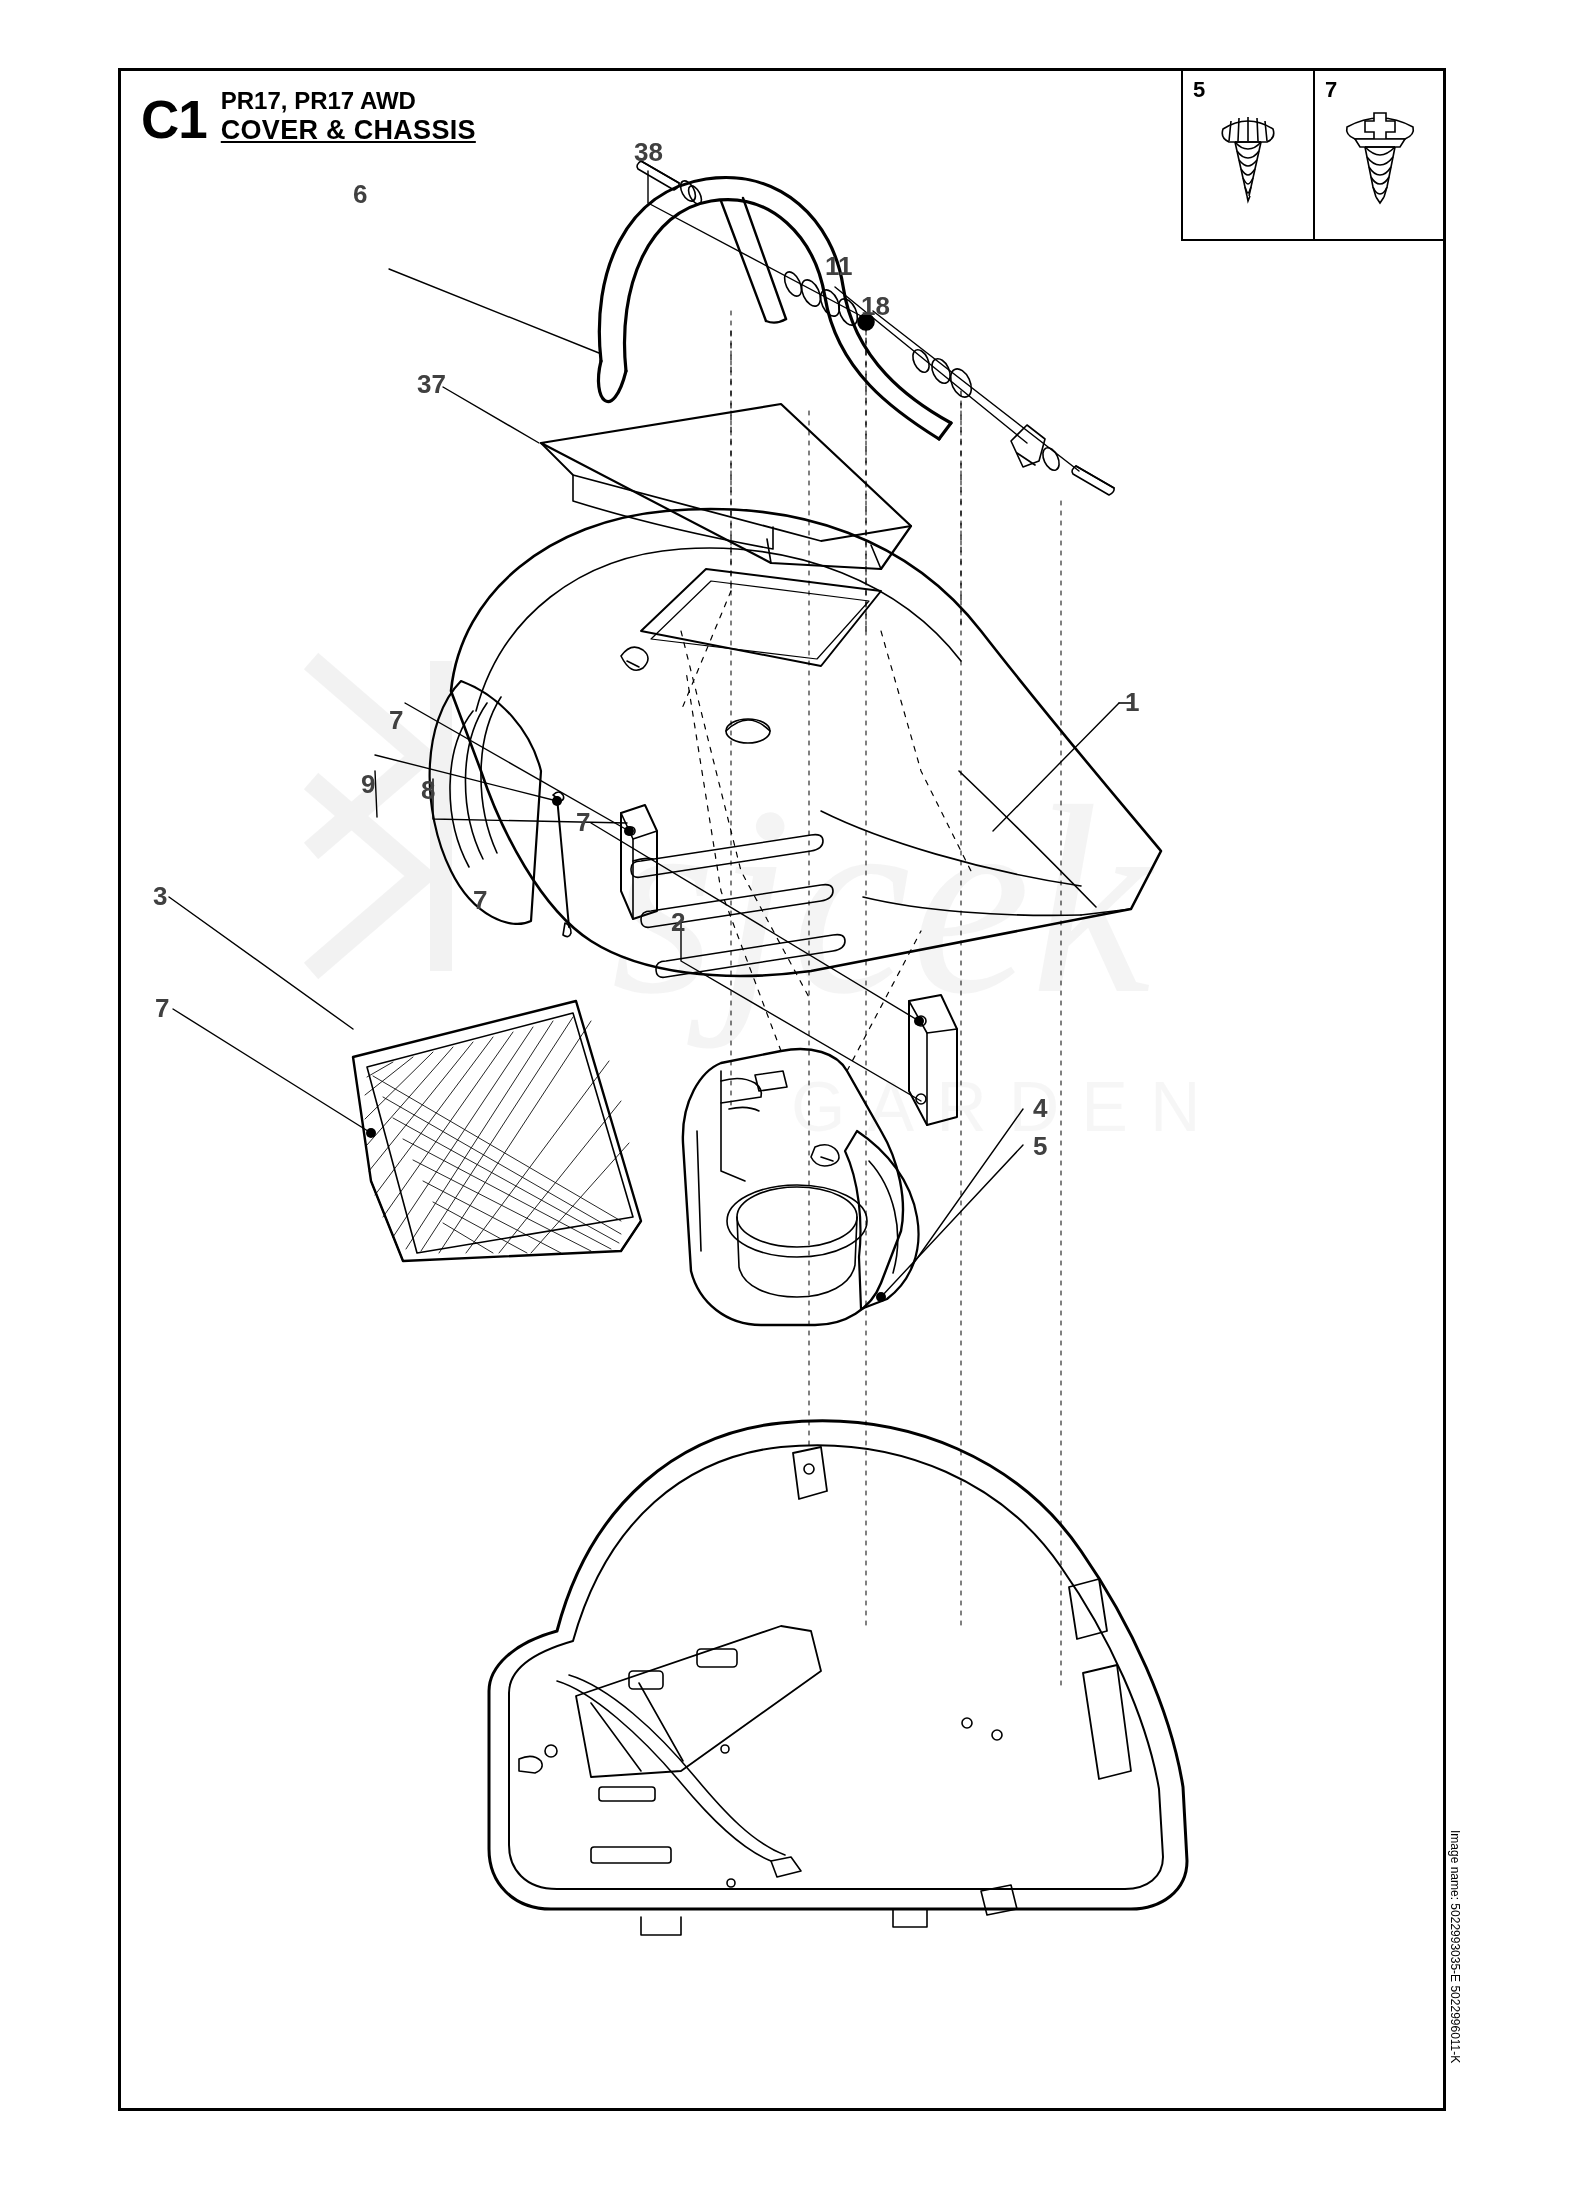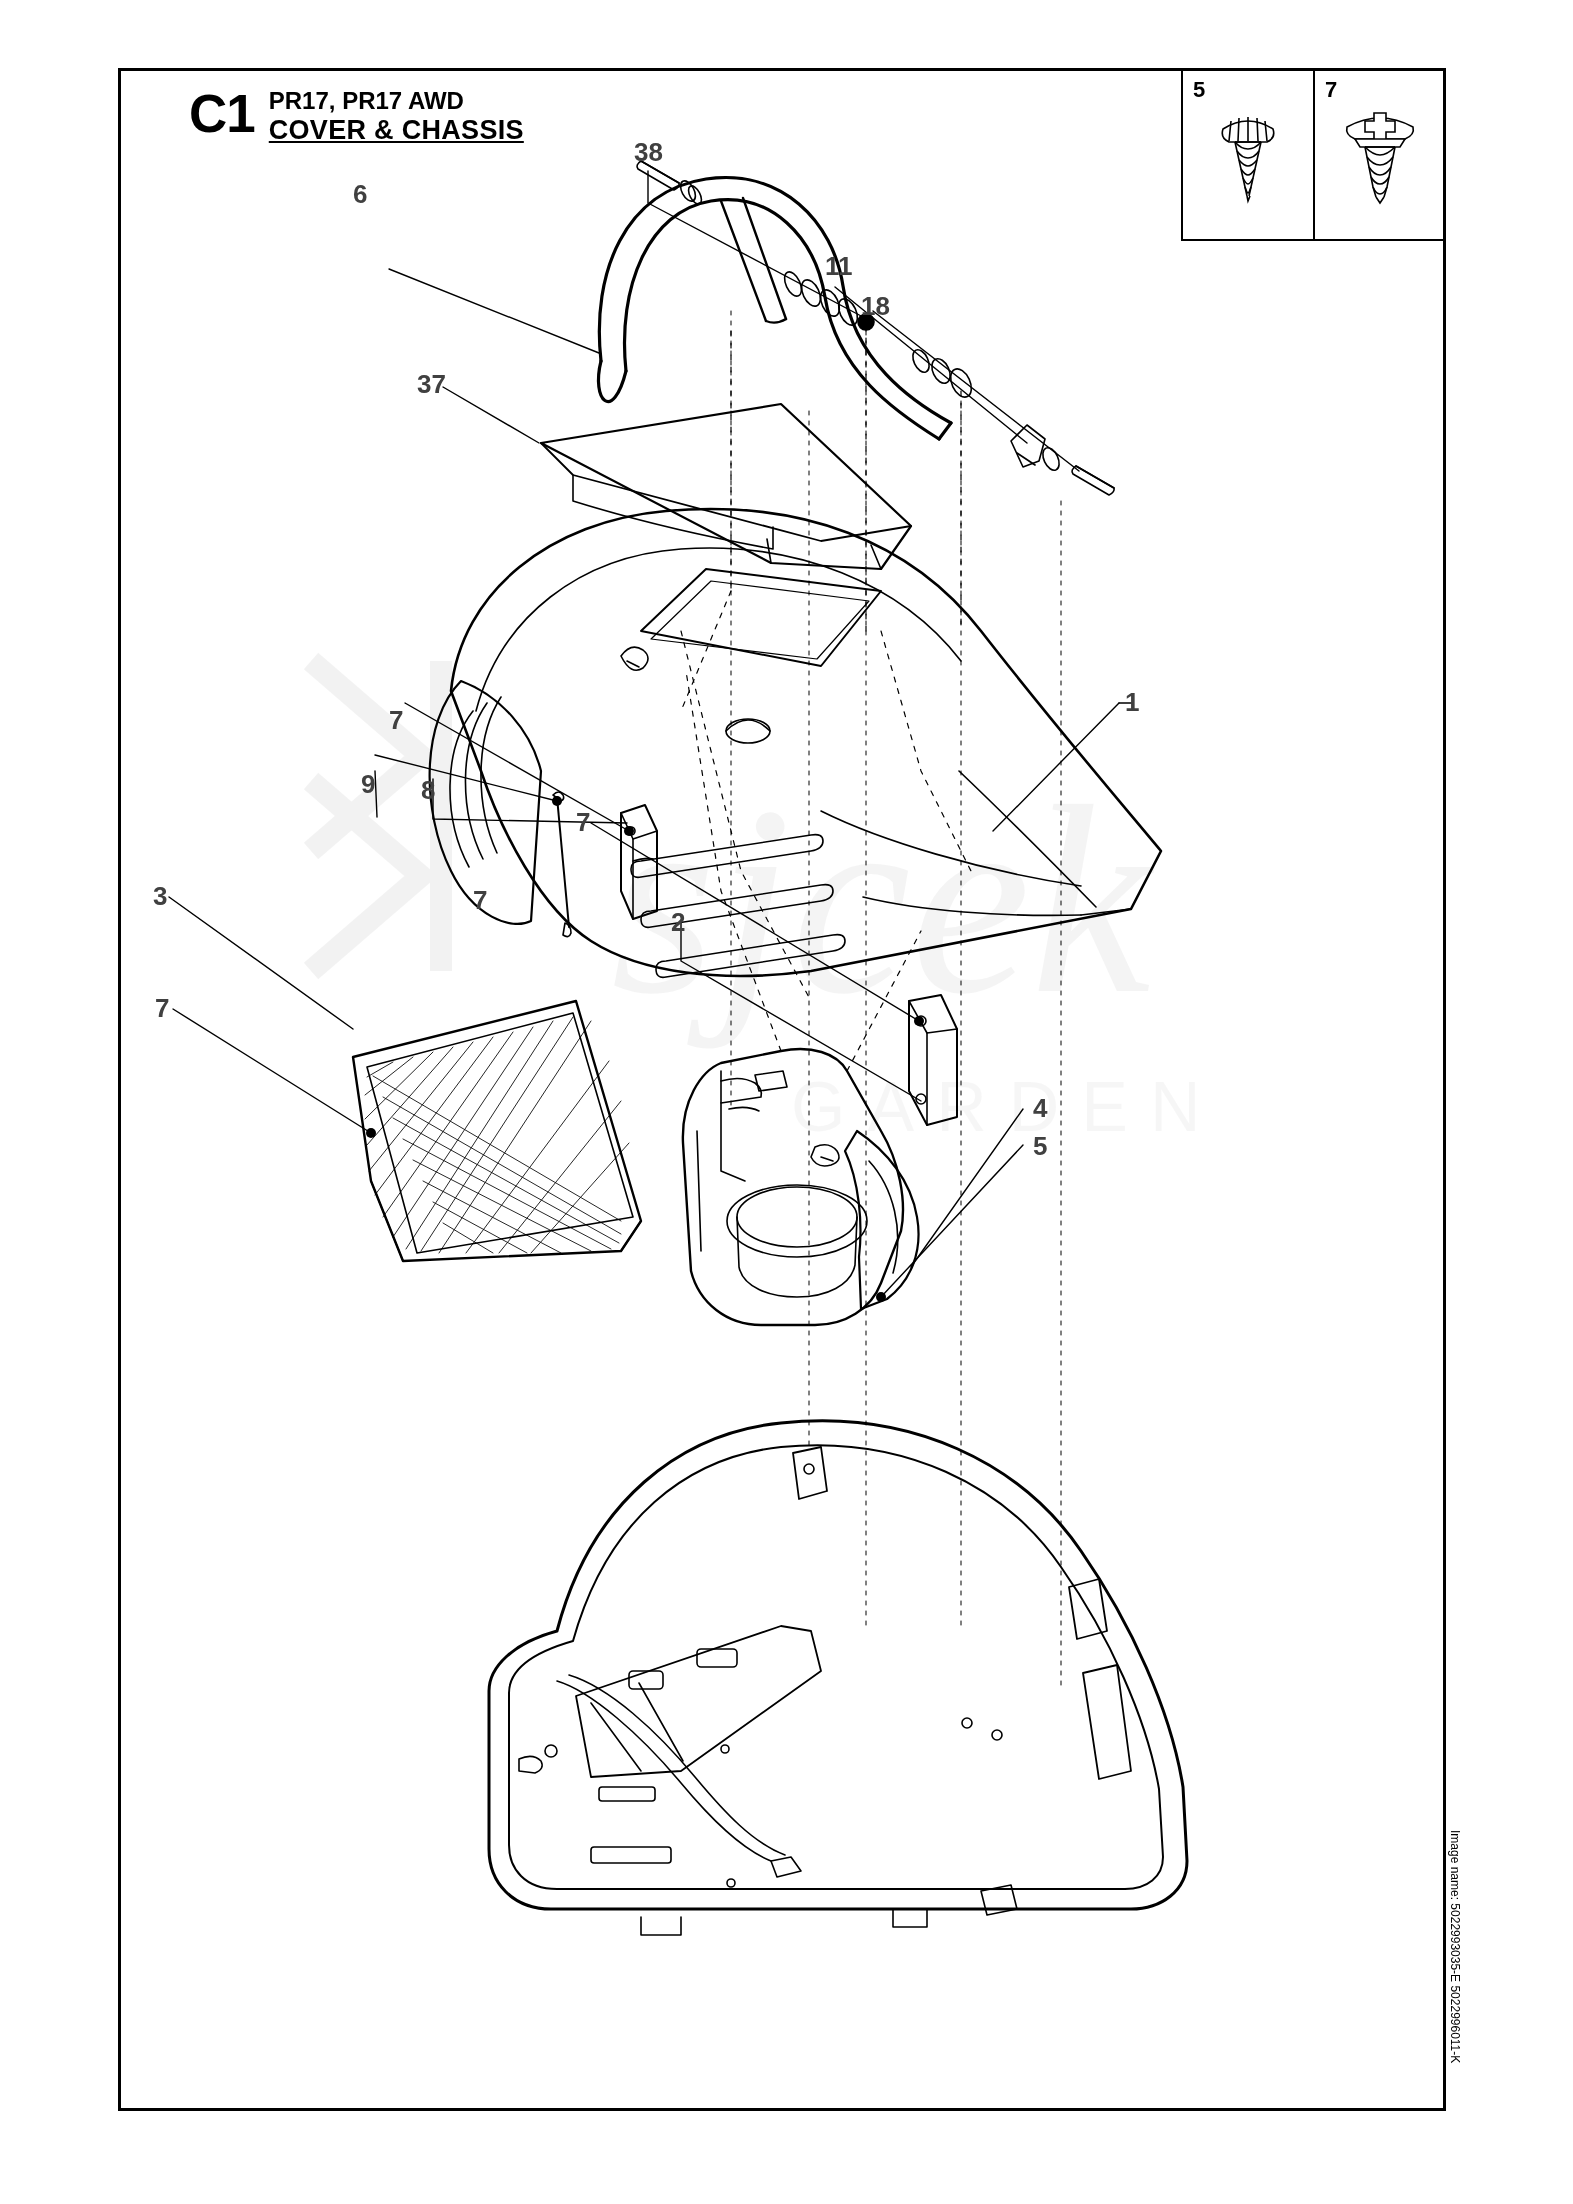--- a/index.html
+++ b/index.html
@@ -34,22 +34,21 @@
     box-sizing: border-box;
     background: #fff;
   }
 
   
   #header {
     position: absolute;
     left: 20px;
     top: 10px;
     display: flex;
-    align-items: center;
-    margin-left: 48px;
+    align-items: flex-end;
   }
   #section-code {
     font-size: 53px;
     font-weight: bold;
     letter-spacing: -1px;
     line-height: 1;
     font-family: "Liberation Sans", sans-serif;
   }
   #header-text {
     margin-left: 14px;

